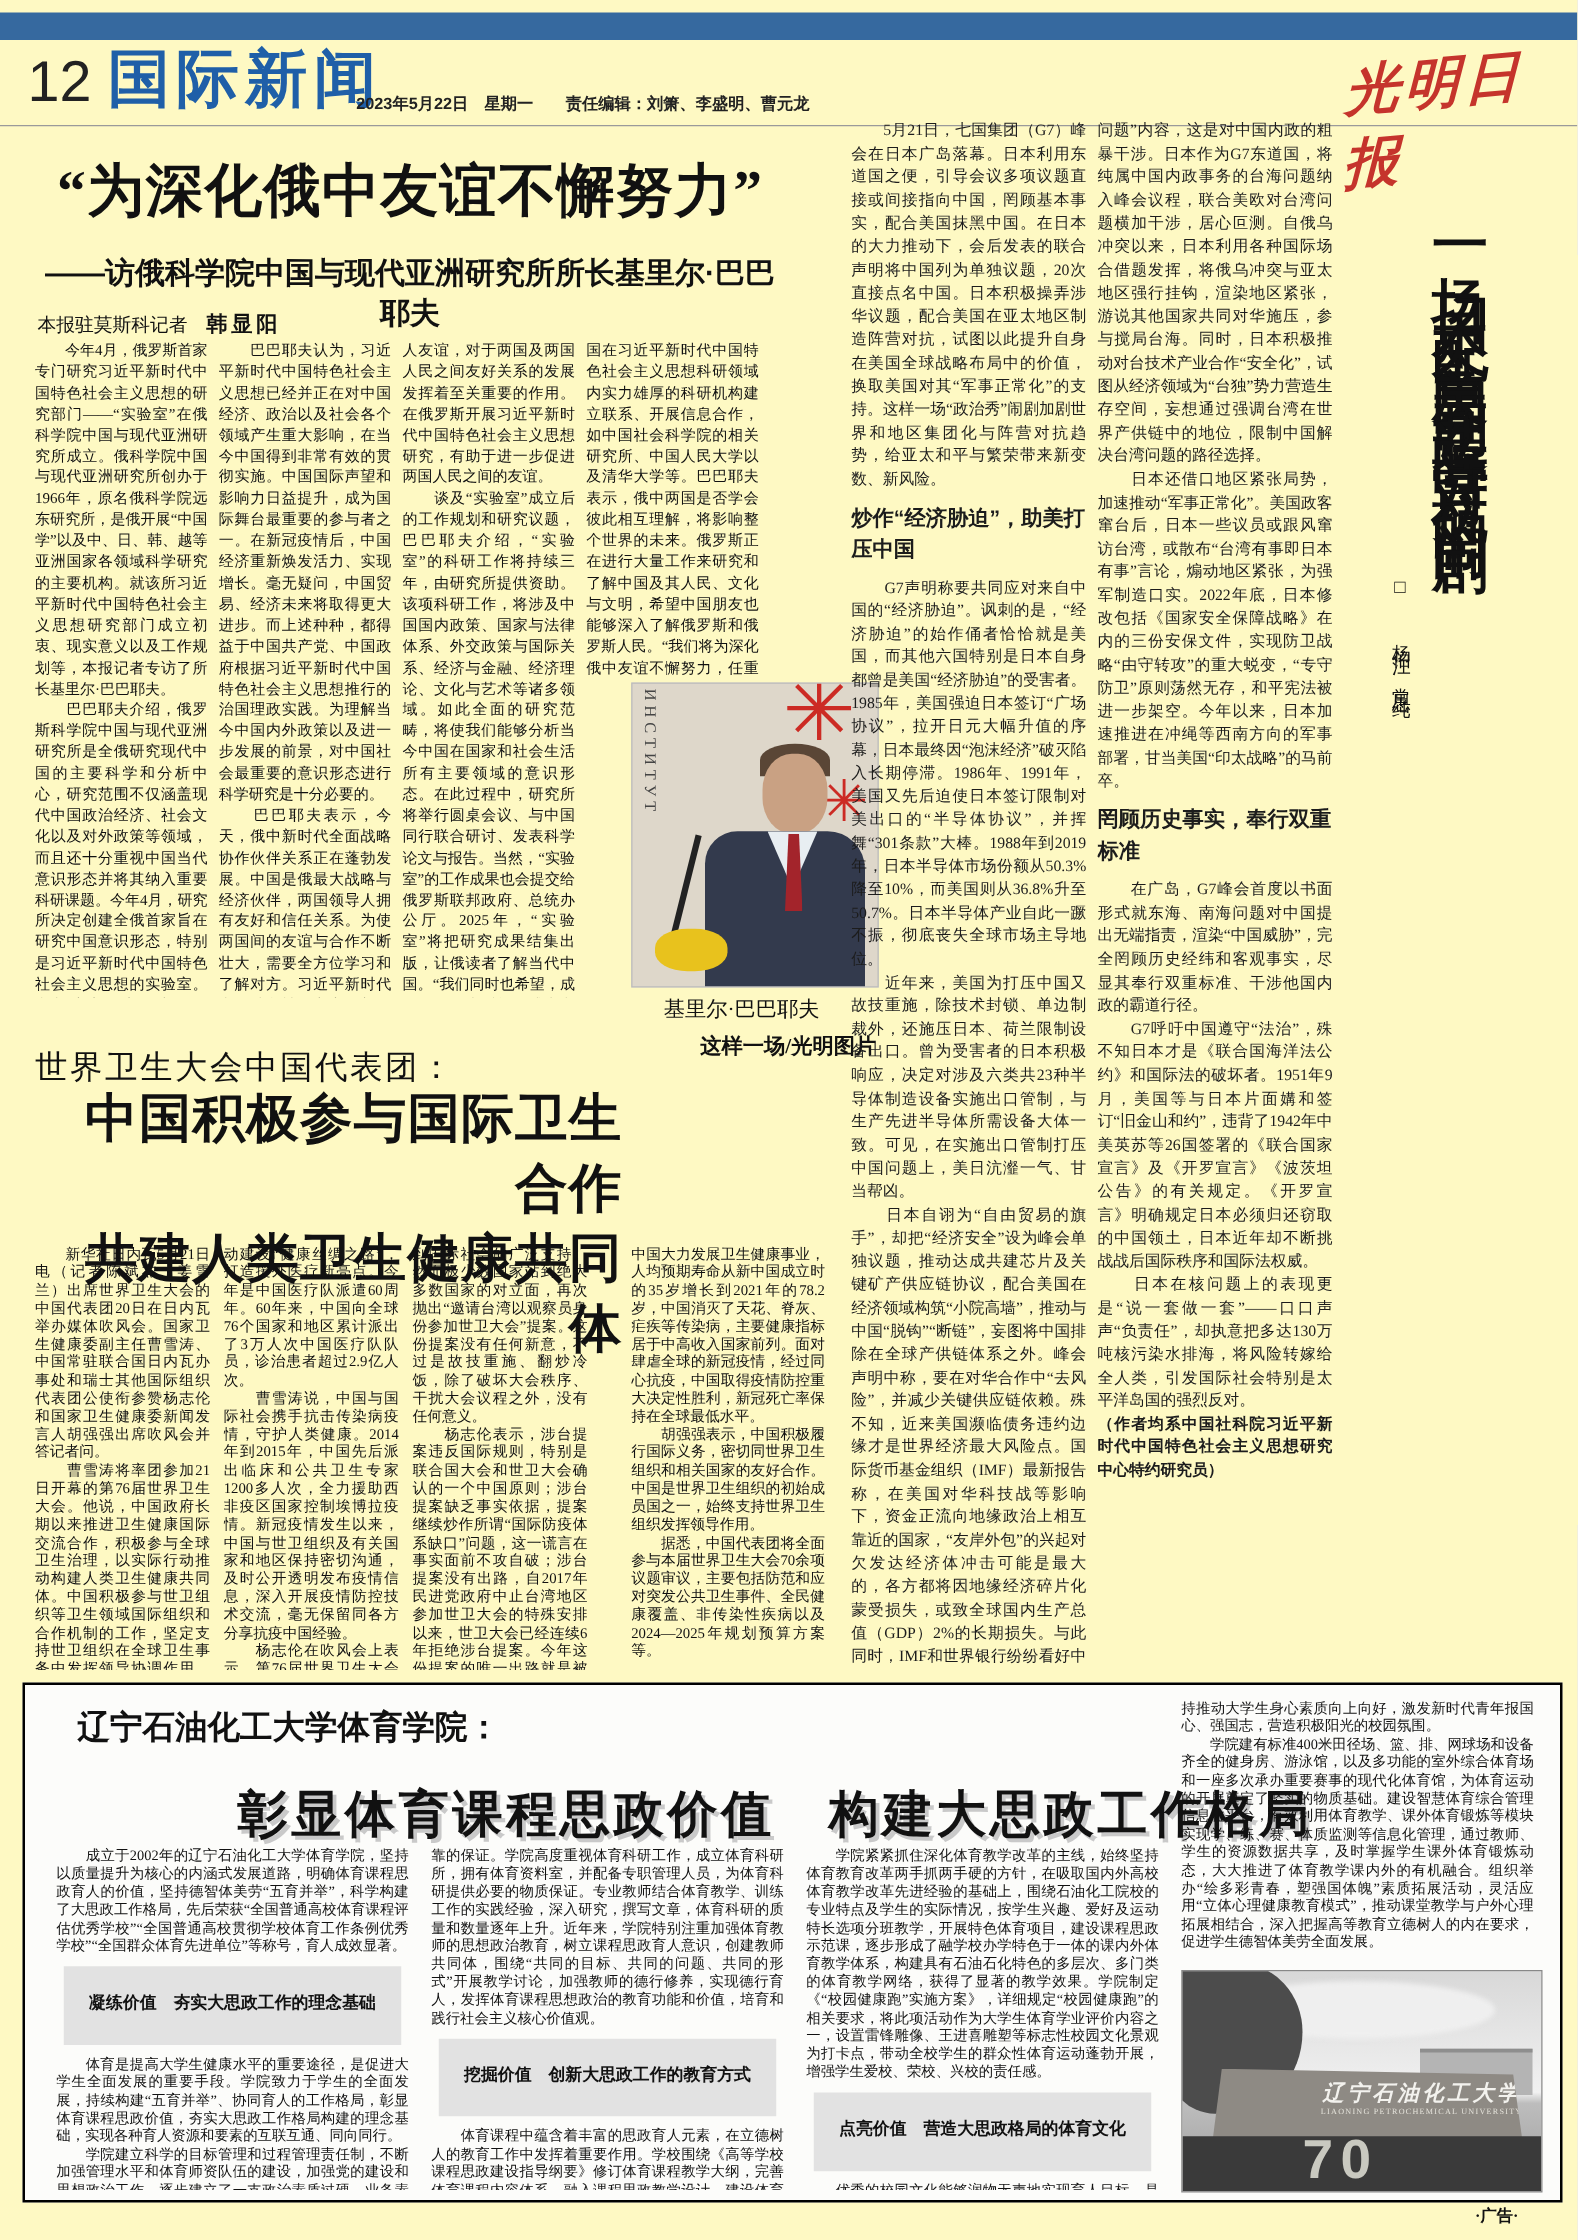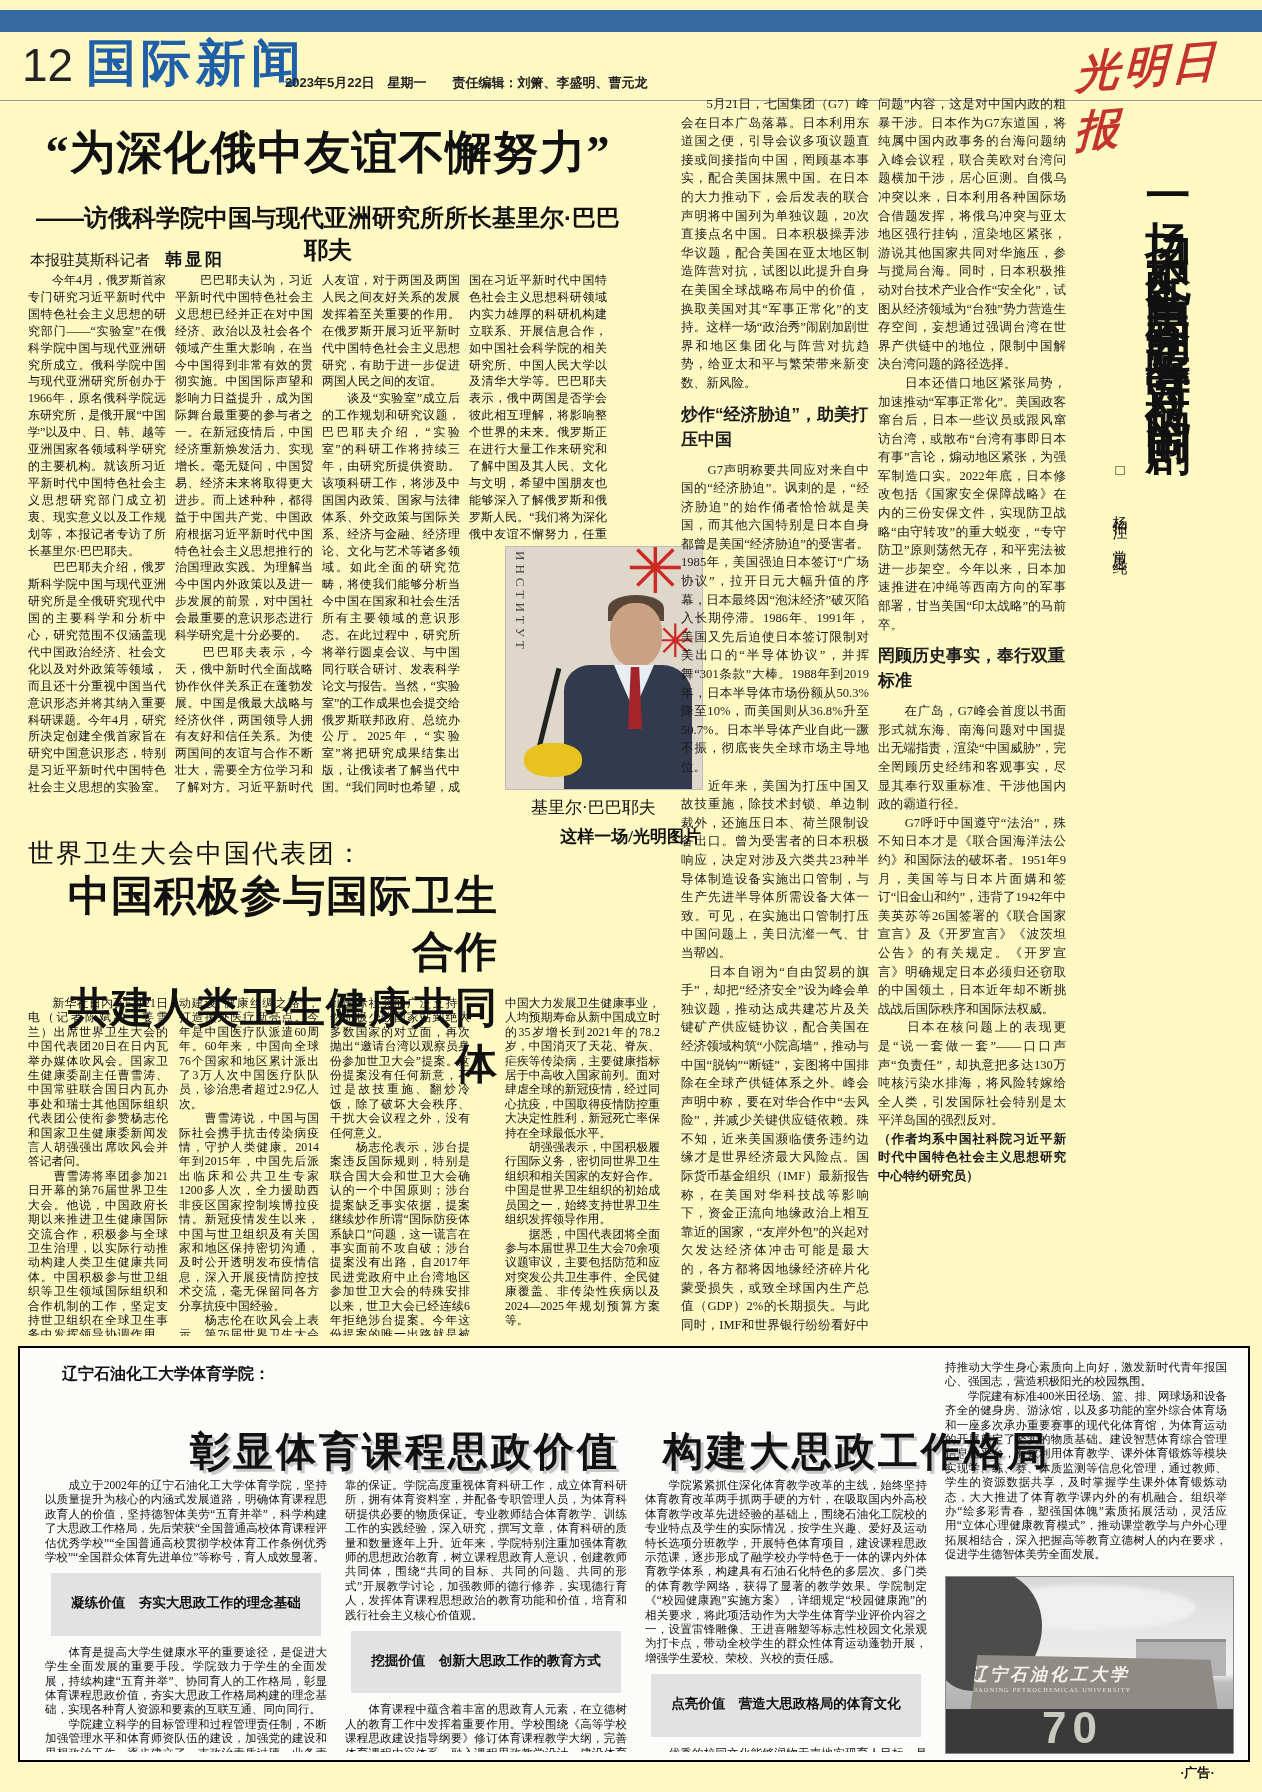--- a/index.html
+++ b/index.html
@@ -48,35 +48,35 @@
   #g7-byline{left:1110px;top:462px;writing-mode:vertical-rl;font-size:15px;letter-spacing:5px;height:190px;}
   #g7-headline{left:1138px;top:172px;writing-mode:vertical-rl;height:980px;font-size:45px;font-weight:bold;
          letter-spacing:14px;font-family:"Liberation Serif",serif;}
   
   #who-kicker{left:28px;top:836px;font-size:26px;letter-spacing:2px;}
   #who-headline{left:28px;top:868px;width:470px;font-size:42px;font-weight:bold;line-height:56px;letter-spacing:1px;text-align:right;}
   .whocol{top:996px;width:140px;height:340px;font-size:11.8px;line-height:14.4px;}
   #who-c1{left:28px;} #who-c2{left:179px;} #who-c3{left:330px;} #who-c4{left:505px;width:155px;}
   
   #ad-box{left:18px;top:1346px;width:1228px;height:412px;border:2px solid #000;background:#fcfcfa;}
-  #ad-kicker{left:62px;top:1364px;font-family:"Liberation Sans",sans-serif;font-size:16px;font-weight:bold;}
+  #ad-kicker{left:62px;top:1364px;font-family:"Liberation Sans",sans-serif;font-size:26px;font-weight:bold;}
   #ad-headline{left:120px;top:1424px;width:1000px;text-align:center;font-family:"Liberation Sans",sans-serif;
         font-size:40px;font-weight:bold;letter-spacing:3px;text-shadow:3px 3px 0 #c9c9c9;}
   .adcol{top:1478px;width:282px;height:274px;font-size:11.5px;line-height:14.4px;}
   #ad-c1{left:45px;} #ad-c2{left:345px;} #ad-c3{left:645px;} #ad-c4{left:945px;top:1360px;height:200px;}
   .adsub{background:#e2e2e2;font-family:Liberation Mono, monospace;font-weight:bold;font-size:13.5px;
         text-align:center;padding:24px 2px;margin:9px 6px;white-space:pre-line;}
   
   #ad-photo{left:945px;top:1576px;width:287px;height:176px;overflow:hidden;border:1px solid #888;
         background:linear-gradient(#d8d8d8,#f1f1f1 55%,#bdbdbd 60%,#9d9d9d);}
   #ad-sky-cloud{position:absolute;left:30px;top:8px;width:220px;height:46px;background:#efefef;border-radius:50%;filter:blur(2px);}
   #ad-trees{position:absolute;left:-14px;top:-6px;width:110px;height:120px;background:#4c4c4c;border-radius:0 50% 60% 40%;}
   #ad-building{position:absolute;left:190px;top:62px;width:90px;height:34px;background:#b4b4b4;border-top:3px solid #8e8e8e;}
   #ad-gate{position:absolute;left:24px;top:78px;width:248px;height:58px;background:#8e8a84;
-        clip-path:polygon(3% 0,97% 8%,100% 100%,0 100%);color:#f3f2ee;text-align:left;}
+        clip-path:polygon(3% 0,97% 8%,100% 100%,0 100%);color:#f3f2ee;text-align:right;}
   #ad-gate .cn{font-size:17px;font-weight:bold;letter-spacing:3px;margin-top:8px;font-style:italic;}
   #ad-gate .en{font-size:6.5px;letter-spacing:1px;color:#e4e2da;}
   #ad-flowers{position:absolute;left:0;top:132px;width:287px;height:44px;background:#3a3a3a;}
   #ad-70{position:absolute;left:96px;top:126px;font-size:44px;font-weight:bold;color:#d9d9cf;letter-spacing:6px;
         font-family:"Liberation Sans",sans-serif;opacity:.9;}
   #ad-mark{left:1180px;top:1764px;font-size:13px;font-weight:bold;}
 </style>
 </head>
 <body>
 

